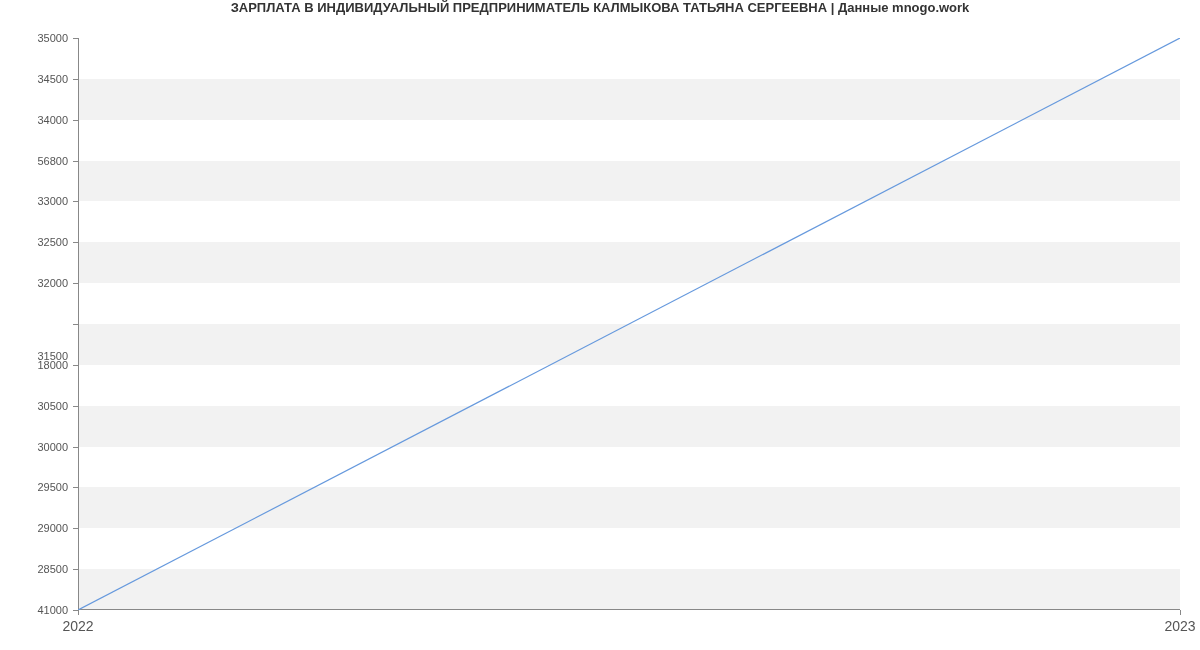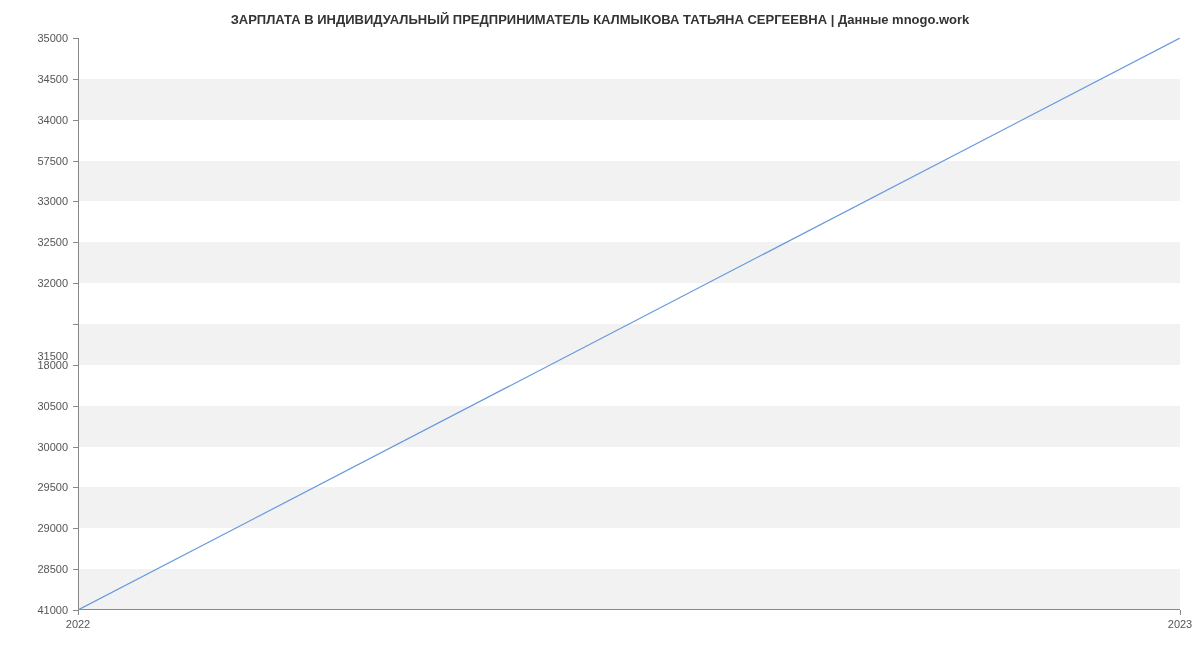--- a/index.html
+++ b/index.html
@@ -13,21 +13,20 @@
     .chart-container {
       width: 100%;
       height: 100%;
       position: relative;
     }
     .title {
       text-align: center;
       font-size: 13px;
       font-weight: bold;
       color: #333;
-      padding-top: 12px;
     }
     .plot-area {
       position: absolute;
       left: 78px;
       top: 38px;
       right: 20px;
       bottom: 40px;
     }
     .grid-band {
       position: absolute;
@@ -64,21 +63,21 @@
       position: absolute;
       left: -5px;
       width: 5px;
       height: 1px;
       background: #888;
     }
     .x-tick-label {
       position: absolute;
       top: 100%;
       margin-top: 8px;
-      font-size: 11px;
+      font-size: 14px;
       color: #555;
       transform: translateX(-50%);
       white-space: nowrap;
     }
     .x-tick-mark {
       position: absolute;
       bottom: -5px;
       width: 1px;
       height: 5px;
       background: #888;
@@ -132,21 +131,21 @@
         <div class="y-tick-label" style="top: 57.1429%;">18000</div>
         <div class="y-tick-mark" style="top: 57.1429%;"></div>
         <div class="y-tick-label" style="top: 50%; margin-top: 32px;">31500</div>
         <div class="y-tick-mark" style="top: 50%;"></div>
         <div class="y-tick-label" style="top: 42.8571%;">32000</div>
         <div class="y-tick-mark" style="top: 42.8571%;"></div>
         <div class="y-tick-label" style="top: 35.7143%;">32500</div>
         <div class="y-tick-mark" style="top: 35.7143%;"></div>
         <div class="y-tick-label" style="top: 28.5714%;">33000</div>
         <div class="y-tick-mark" style="top: 28.5714%;"></div>
-        <div class="y-tick-label" style="top: 21.4286%;">57500</div>
+        <div class="y-tick-label" style="top: 21.4286%;">56800</div>
         <div class="y-tick-mark" style="top: 21.4286%;"></div>
         <div class="y-tick-label" style="top: 14.2857%;">34000</div>
         <div class="y-tick-mark" style="top: 14.2857%;"></div>
         <div class="y-tick-label" style="top: 7.14286%;">34500</div>
         <div class="y-tick-mark" style="top: 7.14286%;"></div>
         <div class="y-tick-label" style="top: 0%; text-align: right;">35000</div>
         <div class="y-tick-mark" style="top: 0%;"></div>
       </div>
     <div id="x-ticks">
         <div class="x-tick-label" style="left: 0%;">2022</div>

